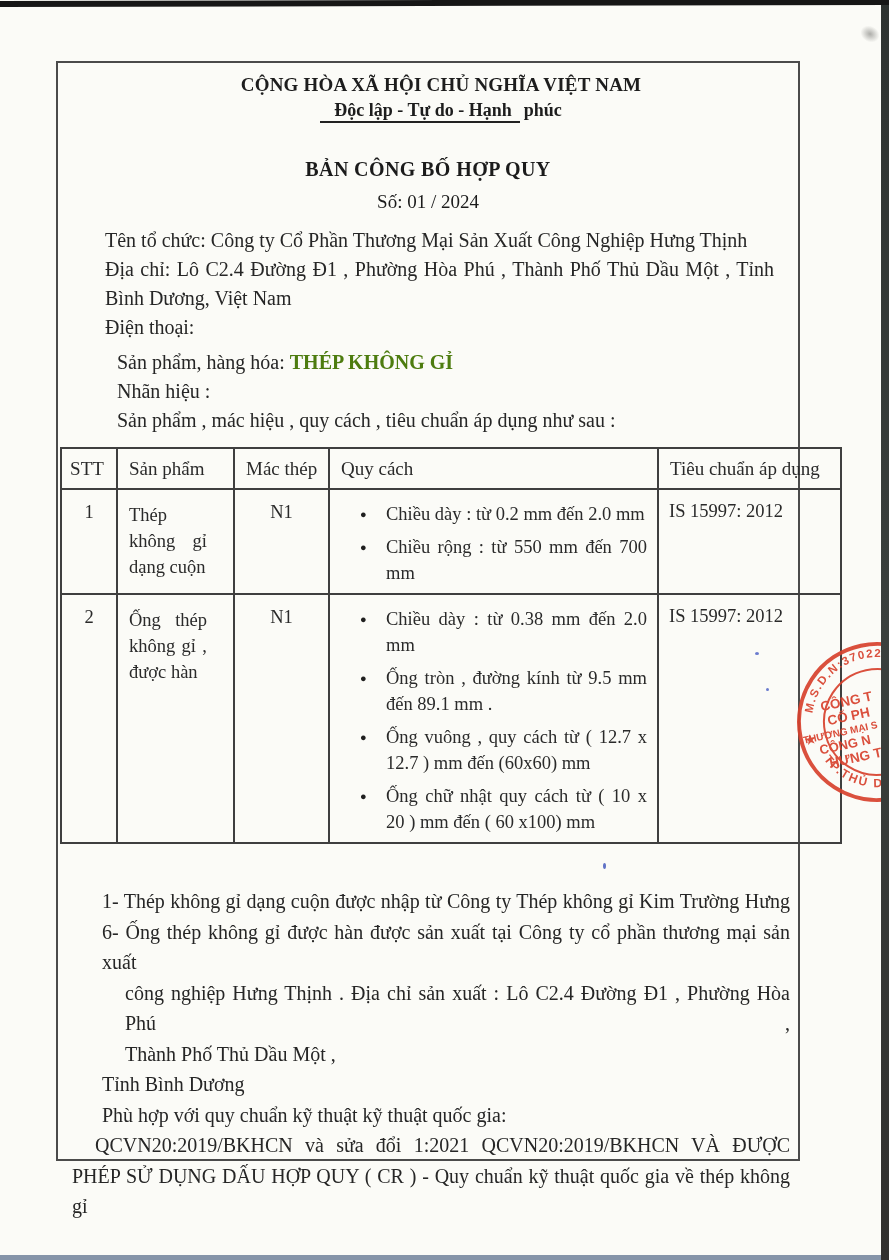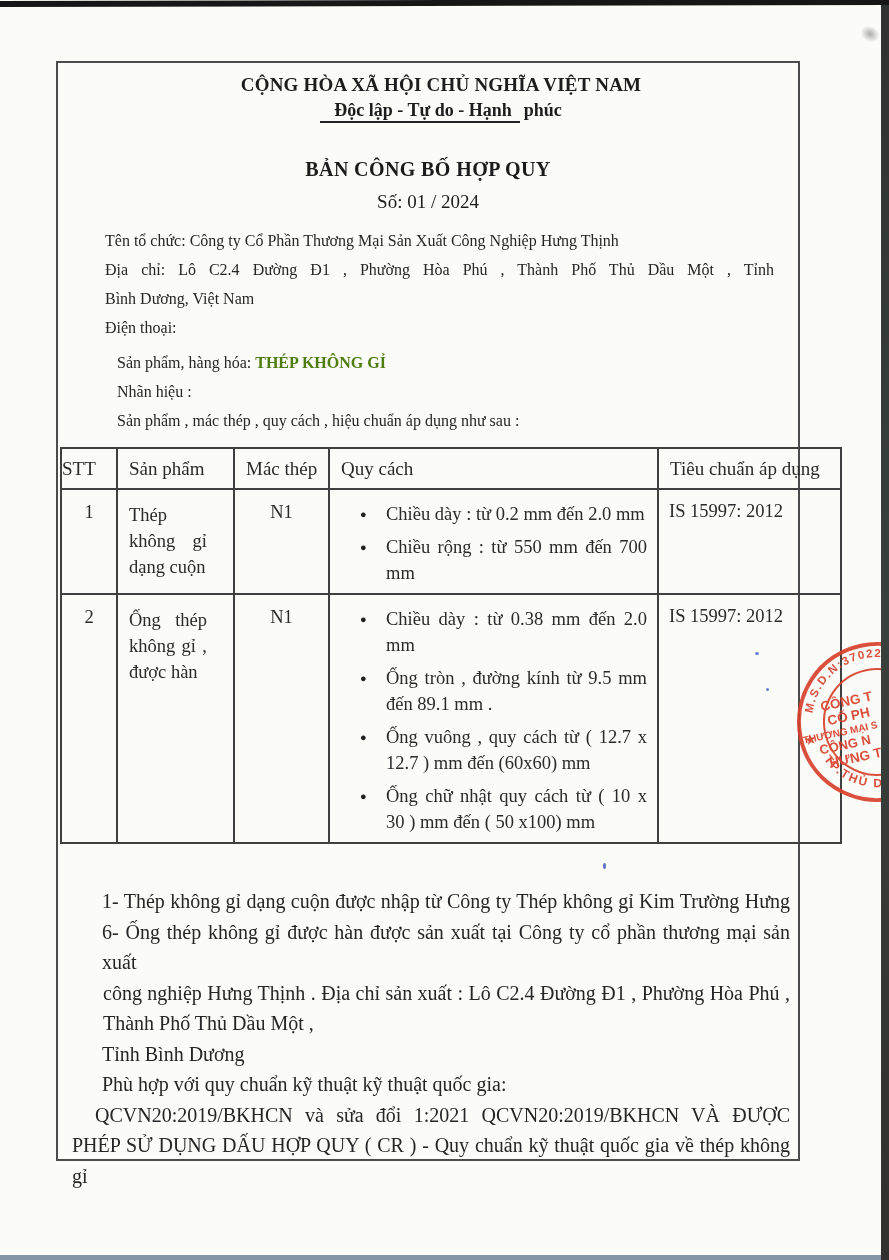--- a/index.html
+++ b/index.html
@@ -48,56 +48,56 @@
   .republic-title { font-size:19px; font-weight:bold; letter-spacing:.2px; line-height:24px; }
   .motto-line { font-size:18px; font-weight:bold; line-height:24px; margin-top:1px; }
   .motto-underlined { border-bottom:2.5px solid #222; padding:0 8px 1px 14px; }
   .motto-tail { margin-left:4px; }
 
   .doc-title-block { text-align:center; color:#1b1b1b; }
   .doc-title { margin-top:33px; font-size:20px; font-weight:bold; letter-spacing:.4px; line-height:28px; }
   .doc-number { margin-top:8px; font-size:19px; line-height:22px; }
 
   
-  .body-text { margin:13px 24px 12px 47px; font-size:16px; line-height:29px; }
+  .body-text { margin:13px 24px 12px 47px; font-size:20px; line-height:29px; }
   .body-text p { margin:0; }
   .p-indent { padding-left:12px; }
   .p-product { margin-top:6px !important; }
   .justify-full { text-align:justify; text-align-last:justify; }
   b { color:#4d7c0f;font-family:Liberation Serif, serif; }
 
   
   table.spec-table {
     margin:9px 0 0 2px; border-collapse:collapse; table-layout:fixed;
     width:780px; font-size:18.5px; color:#2a2a2a;
   }
   .spec-table col.c1 { width:56px; }
   .spec-table col.c2 { width:117px; }
   .spec-table col.c3 { width:95px; }
   .spec-table col.c4 { width:329px; }
   .spec-table col.c5 { width:183px; }
   .spec-table th, .spec-table td { border:2px solid #3f3f3f; font-weight:normal; vertical-align:top; }
   .spec-table thead th { height:41px; vertical-align:middle; text-align:left; padding:2px 4px 2px 11px; font-size:19px; }
-  .spec-table thead th.th-stt { text-align:left; padding-left:0;margin-left:24px; }
+  .spec-table thead th.th-stt { text-align:center; padding-left:0;margin-left:24px; }
   td.cell-stt { text-align:center; padding-top:12px; }
   td.cell-product { padding:12px 26px 0 11px; text-align:justify; line-height:26px; }
   td.cell-grade { text-align:center; padding-top:12px; }
   td.cell-specs { padding:11px 10px 0 30px; }
   td.cell-standard { padding:11px 6px 0 10px; }
   tr.row-1 { height:97px; }
   tr.row-2 { height:239px; }
   .spec-item { display:flex; margin-bottom:7px; }
   .spec-item .dot { flex:none; width:26px; font-size:11px; line-height:26px; color:#1f1f1f; }
   .spec-item .txt { flex:1; text-align:justify; line-height:26px; }
 
   
   .notes { margin:42px 8px 0 0; font-size:20px; line-height:30.5px; }
   .notes p { margin:0; }
   .n-main { padding-left:44px; }
-  .n-cont2 { padding-left:45px; }
+  .n-cont2 { padding-left:67px; }
   .n-conf1 { padding-left:37px; }
   .n-conf2 { padding-left:14px; }
 
   
   .stamp {
     position:absolute; left:777px; top:622px; width:200px; height:200px;
     z-index:5; opacity:.92;
   }
   .stamp text {
     font-family:"Liberation Sans","DejaVu Sans",sans-serif;
@@ -127,21 +127,21 @@
     <div class="doc-number">Số: 01 / 2024</div>
   </div>
 
   <div class="body-text">
     <p>Tên tổ chức: Công ty Cổ Phần Thương Mại Sản Xuất Công Nghiệp Hưng Thịnh</p>
     <p class="justify-full">Địa chỉ: Lô C2.4 Đường Đ1 , Phường Hòa Phú , Thành Phố Thủ Dầu Một , Tỉnh</p>
     <p>Bình Dương, Việt Nam</p>
     <p>Điện thoại:</p>
     <p class="p-indent p-product"><span>Sản phẩm, hàng hóa: </span><b>THÉP KHÔNG GỈ</b></p>
     <p class="p-indent">Nhãn hiệu :</p>
-    <p class="p-indent">Sản phẩm , mác thép , quy cách , hiệu chuẩn áp dụng như sau :</p>
+    <p class="p-indent">Sản phẩm , mác hiệu , quy cách , tiêu chuẩn áp dụng như sau :</p>
   </div>
 
   <table class="spec-table">
     <colgroup>
         <col class="c1">
         <col class="c2">
         <col class="c3">
         <col class="c4">
         <col class="c5">
       </colgroup>
@@ -183,21 +183,21 @@
           <div class="spec-item">
               <span class="dot">●</span>
               <span class="txt">Ống tròn , đường kính từ 9.5 mm đến 89.1 mm .</span>
             </div>
           <div class="spec-item">
               <span class="dot">●</span>
               <span class="txt">Ống vuông , quy cách từ ( 12.7 x 12.7 ) mm đến (60x60) mm</span>
             </div>
           <div class="spec-item">
               <span class="dot">●</span>
-              <span class="txt">Ống chữ nhật quy cách từ ( 10 x 30 ) mm đến ( 50 x100) mm</span>
+              <span class="txt">Ống chữ nhật quy cách từ ( 10 x 20 ) mm đến ( 60 x100) mm</span>
             </div>
         </td>
         <td class="cell-standard">IS 15997: 2012</td>
       </tr>
     </tbody>
   </table>
 
   <div class="notes">
     <p class="n-main justify-full">1- Thép không gỉ dạng cuộn được nhập từ Công ty Thép không gỉ Kim Trường Hưng</p>
     <p class="n-main justify-full">6- Ống thép không gỉ được hàn được sản xuất tại Công ty cổ phần thương mại sản xuất</p>

